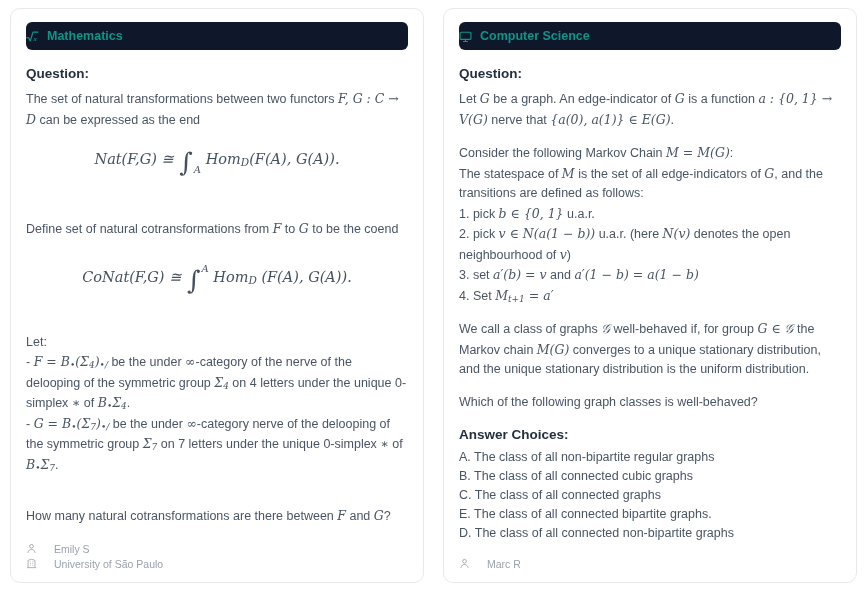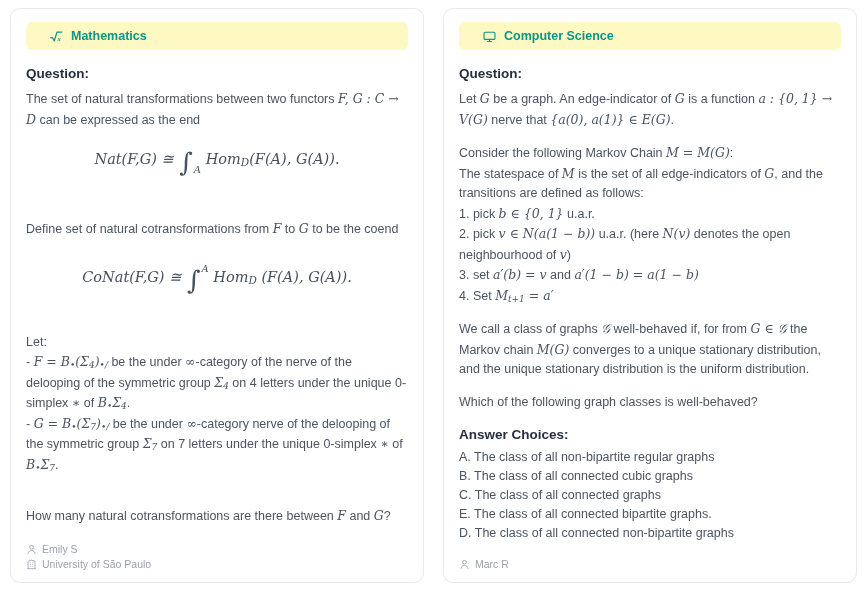--- a/index.html
+++ b/index.html
@@ -7,22 +7,22 @@
     width:867px;height:596px;overflow:hidden;background:#ffffff;
     font-family:"Liberation Sans", sans-serif;color:#4a5564;font-size:12.5px;
   }
   .grid{display:grid;grid-template-columns:1fr 1fr;column-gap:19px;padding:8px 10px 0 10px;}
   .card{
     box-sizing:border-box;height:575px;background:#fff;
     border:1px solid #e7e9ec;border-radius:10px;
     padding:13px 15px 12px 15px;display:flex;flex-direction:column;overflow:hidden;
   }
   .badge{
-    display:flex;align-items:center;gap:8px;background:#fef9c3;color:#0f9488;
-    border-radius:6px;padding:7px 24px;font-size:12.5px;font-weight:bold;flex:0 0 auto;
+    display:flex;align-items:center;gap:8px;background:#0f172a;color:#0f9488;
+    border-radius:6px;padding:7px 0;font-size:12.5px;font-weight:bold;flex:0 0 auto;
   }
   .badge-icon{display:flex;align-items:center;}
   .badge-icon svg{display:block;}
   h3.qh{font-size:13.5px;color:#24303f;margin:16px 0 8px 0;font-weight:bold;}
   h3.answers{font-size:13.5px;color:#24303f;margin:15px 0 6px 0;font-weight:bold;}
   p{margin:0;line-height:19.5px;}
   .gap{margin-top:13px;}
   .mi{font-family:"DejaVu Serif", serif;font-style:italic;}
   sub,sup{font-size:0.72em;line-height:0;}
   sub{vertical-align:-2px;}
@@ -31,21 +31,21 @@
     font-size:14.5px;color:#46515f;line-height:30px;
   }
   .formula .bi{font-size:26px;vertical-align:-7px;padding:0 1px;}
   .formula .bi + sub{font-size:10px;vertical-align:-9px;}
   .formula .bi + sup{font-size:10px;vertical-align:10px;}
   .f1{margin:14px 0 42px 0;}
   .f2{margin:22px 0 38px 0;}
   .finalq{margin-top:31px;}
   .choice{line-height:19px;}
   .footer{margin-top:auto;color:#9aa2ae;font-size:10.5px;display:flex;flex-direction:column;gap:3px;flex:0 0 auto;}
-  .meta-row{display:flex;align-items:flex-end;gap:5px;}
+  .meta-row{display:flex;align-items:flex-start;gap:17px;}
   .meta-icon{display:flex;align-items:center;}
   .meta-icon svg{display:block;}
   .stubs{margin-top:8px;}
 </style>
 </head>
 <body>
 
 <div class="page">
   <div class="grid">
 
@@ -105,21 +105,21 @@
       </div>
 
       <h3 class="qh">Question:</h3>
       <p><span>Let </span><span class="mi">G</span><span> be a graph. An edge-indicator of </span><span class="mi">G</span><span> is a function </span><span class="mi">a : {0, 1} → V(G)</span><span> nerve that </span><span class="mi">{a(0), a(1)} ∈ E(G)</span><span>.</span></p>
       <p class="gap"><span>Consider the following Markov Chain </span><span class="mi">M = M(G)</span><span>:</span></p>
       <p><span>The statespace of </span><span class="mi">M</span><span> is the set of all edge-indicators of </span><span class="mi">G</span><span>, and the transitions are defined as follows:</span></p>
       <p><span>1. pick </span><span class="mi">b ∈ {0, 1}</span><span> u.a.r.</span></p>
       <p><span>2. pick </span><span class="mi">v ∈ N(a(1 − b))</span><span> u.a.r. (here </span><span class="mi">N(v)</span><span> denotes the open neighbourhood of </span><span class="mi">v</span><span>)</span></p>
       <p><span>3. set </span><span class="mi">a′(b) = v</span><span> and </span><span class="mi">a′(1 − b) = a(1 − b)</span></p>
       <p><span>4. Set </span><span class="mi">M</span><sub class="mi">t+1</sub><span class="mi"> = a′</span></p>
-      <p class="gap"><span>We call a class of graphs </span><span class="mi">𝒢</span><span> well-behaved if, for from </span><span class="mi">G ∈ 𝒢</span><span> the Markov chain </span><span class="mi">M(G)</span><span> converges to a unique stationary distribution, and the unique stationary distribution is the uniform distribution.</span></p>
+      <p class="gap"><span>We call a class of graphs </span><span class="mi">𝒢</span><span> well-behaved if, for group </span><span class="mi">G ∈ 𝒢</span><span> the Markov chain </span><span class="mi">M(G)</span><span> converges to a unique stationary distribution, and the unique stationary distribution is the uniform distribution.</span></p>
       <p class="gap">Which of the following graph classes is well-behaved?</p>
       <h3 class="answers">Answer Choices:</h3>
       <p class="choice">A. The class of all non-bipartite regular graphs</p>
       <p class="choice">B. The class of all connected cubic graphs</p>
       <p class="choice">C. The class of all connected graphs</p>
       <p class="choice">E. The class of all connected bipartite graphs.</p>
       <p class="choice">D. The class of all connected non-bipartite graphs</p>
 
       <div class="footer">
         <div class="meta-row">

